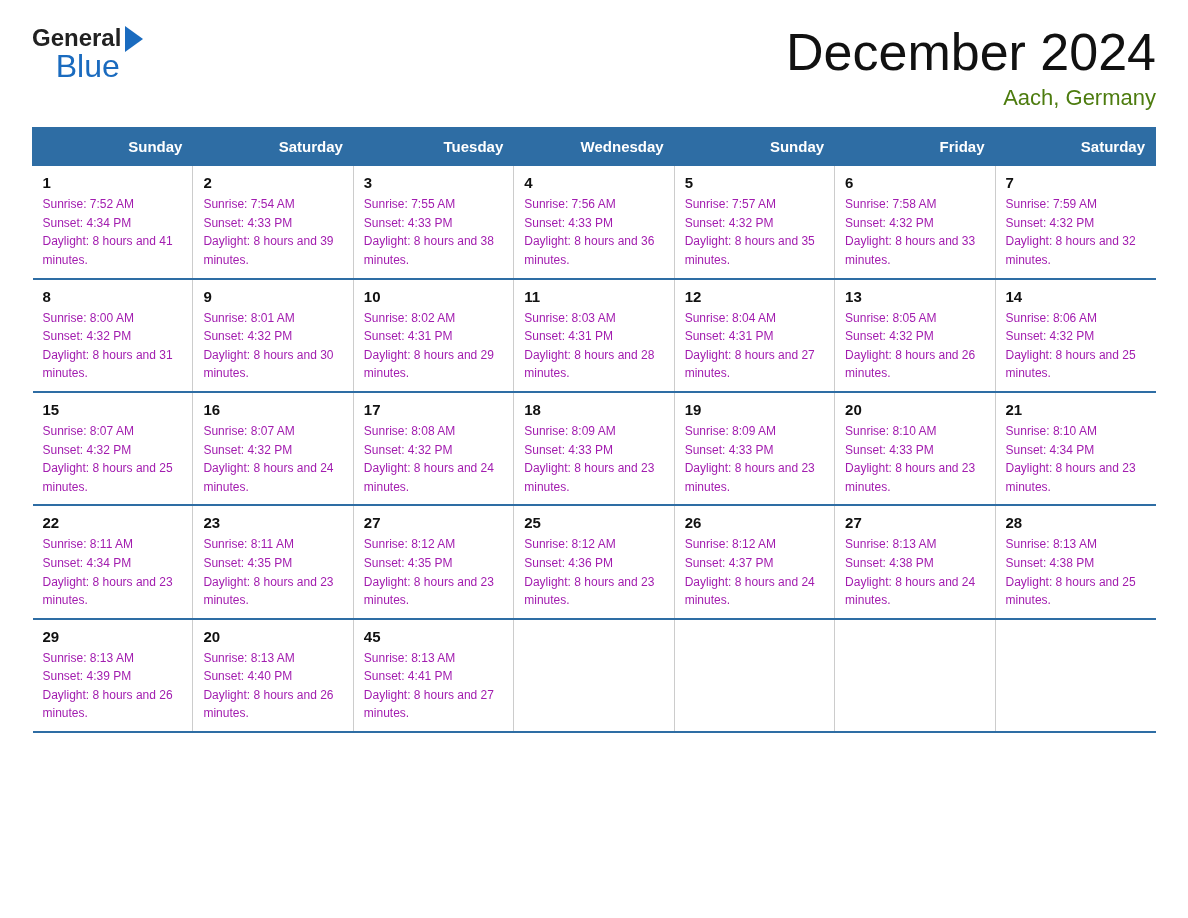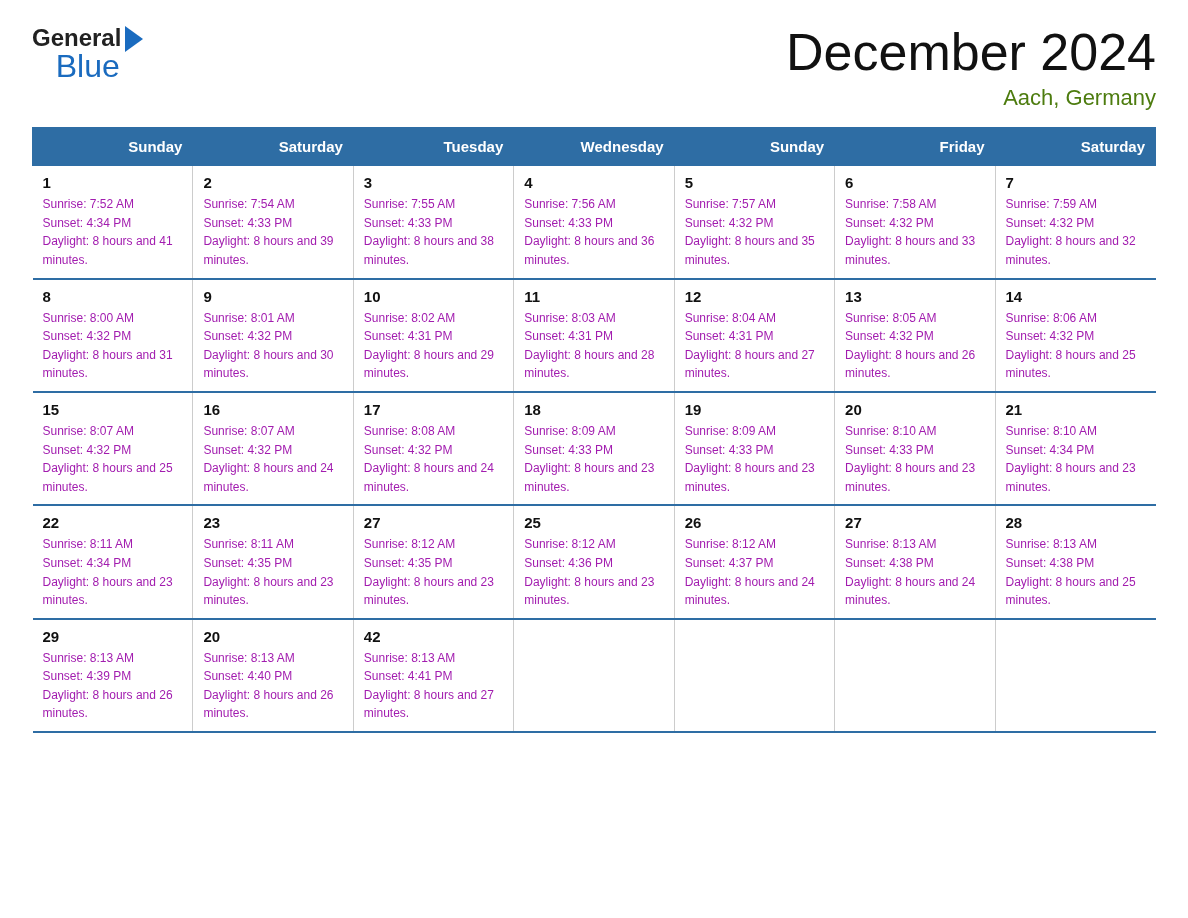--- a/index.html
+++ b/index.html
@@ -259,21 +259,21 @@
       <tr>
         <td>
           <div class="day-number">29</div>
           <div class="day-info">Sunrise: 8:13 AM<br>Sunset: 4:39 PM<br>Daylight: 8 hours and 26 minutes.</div>
         </td>
         <td>
           <div class="day-number">20</div>
           <div class="day-info">Sunrise: 8:13 AM<br>Sunset: 4:40 PM<br>Daylight: 8 hours and 26 minutes.</div>
         </td>
         <td>
-          <div class="day-number">42</div>
+          <div class="day-number">45</div>
           <div class="day-info">Sunrise: 8:13 AM<br>Sunset: 4:41 PM<br>Daylight: 8 hours and 27 minutes.</div>
         </td>
         <td class="empty-cell"></td>
         <td class="empty-cell"></td>
         <td class="empty-cell"></td>
         <td class="empty-cell"></td>
       </tr>
     </tbody>
 </table>
 

